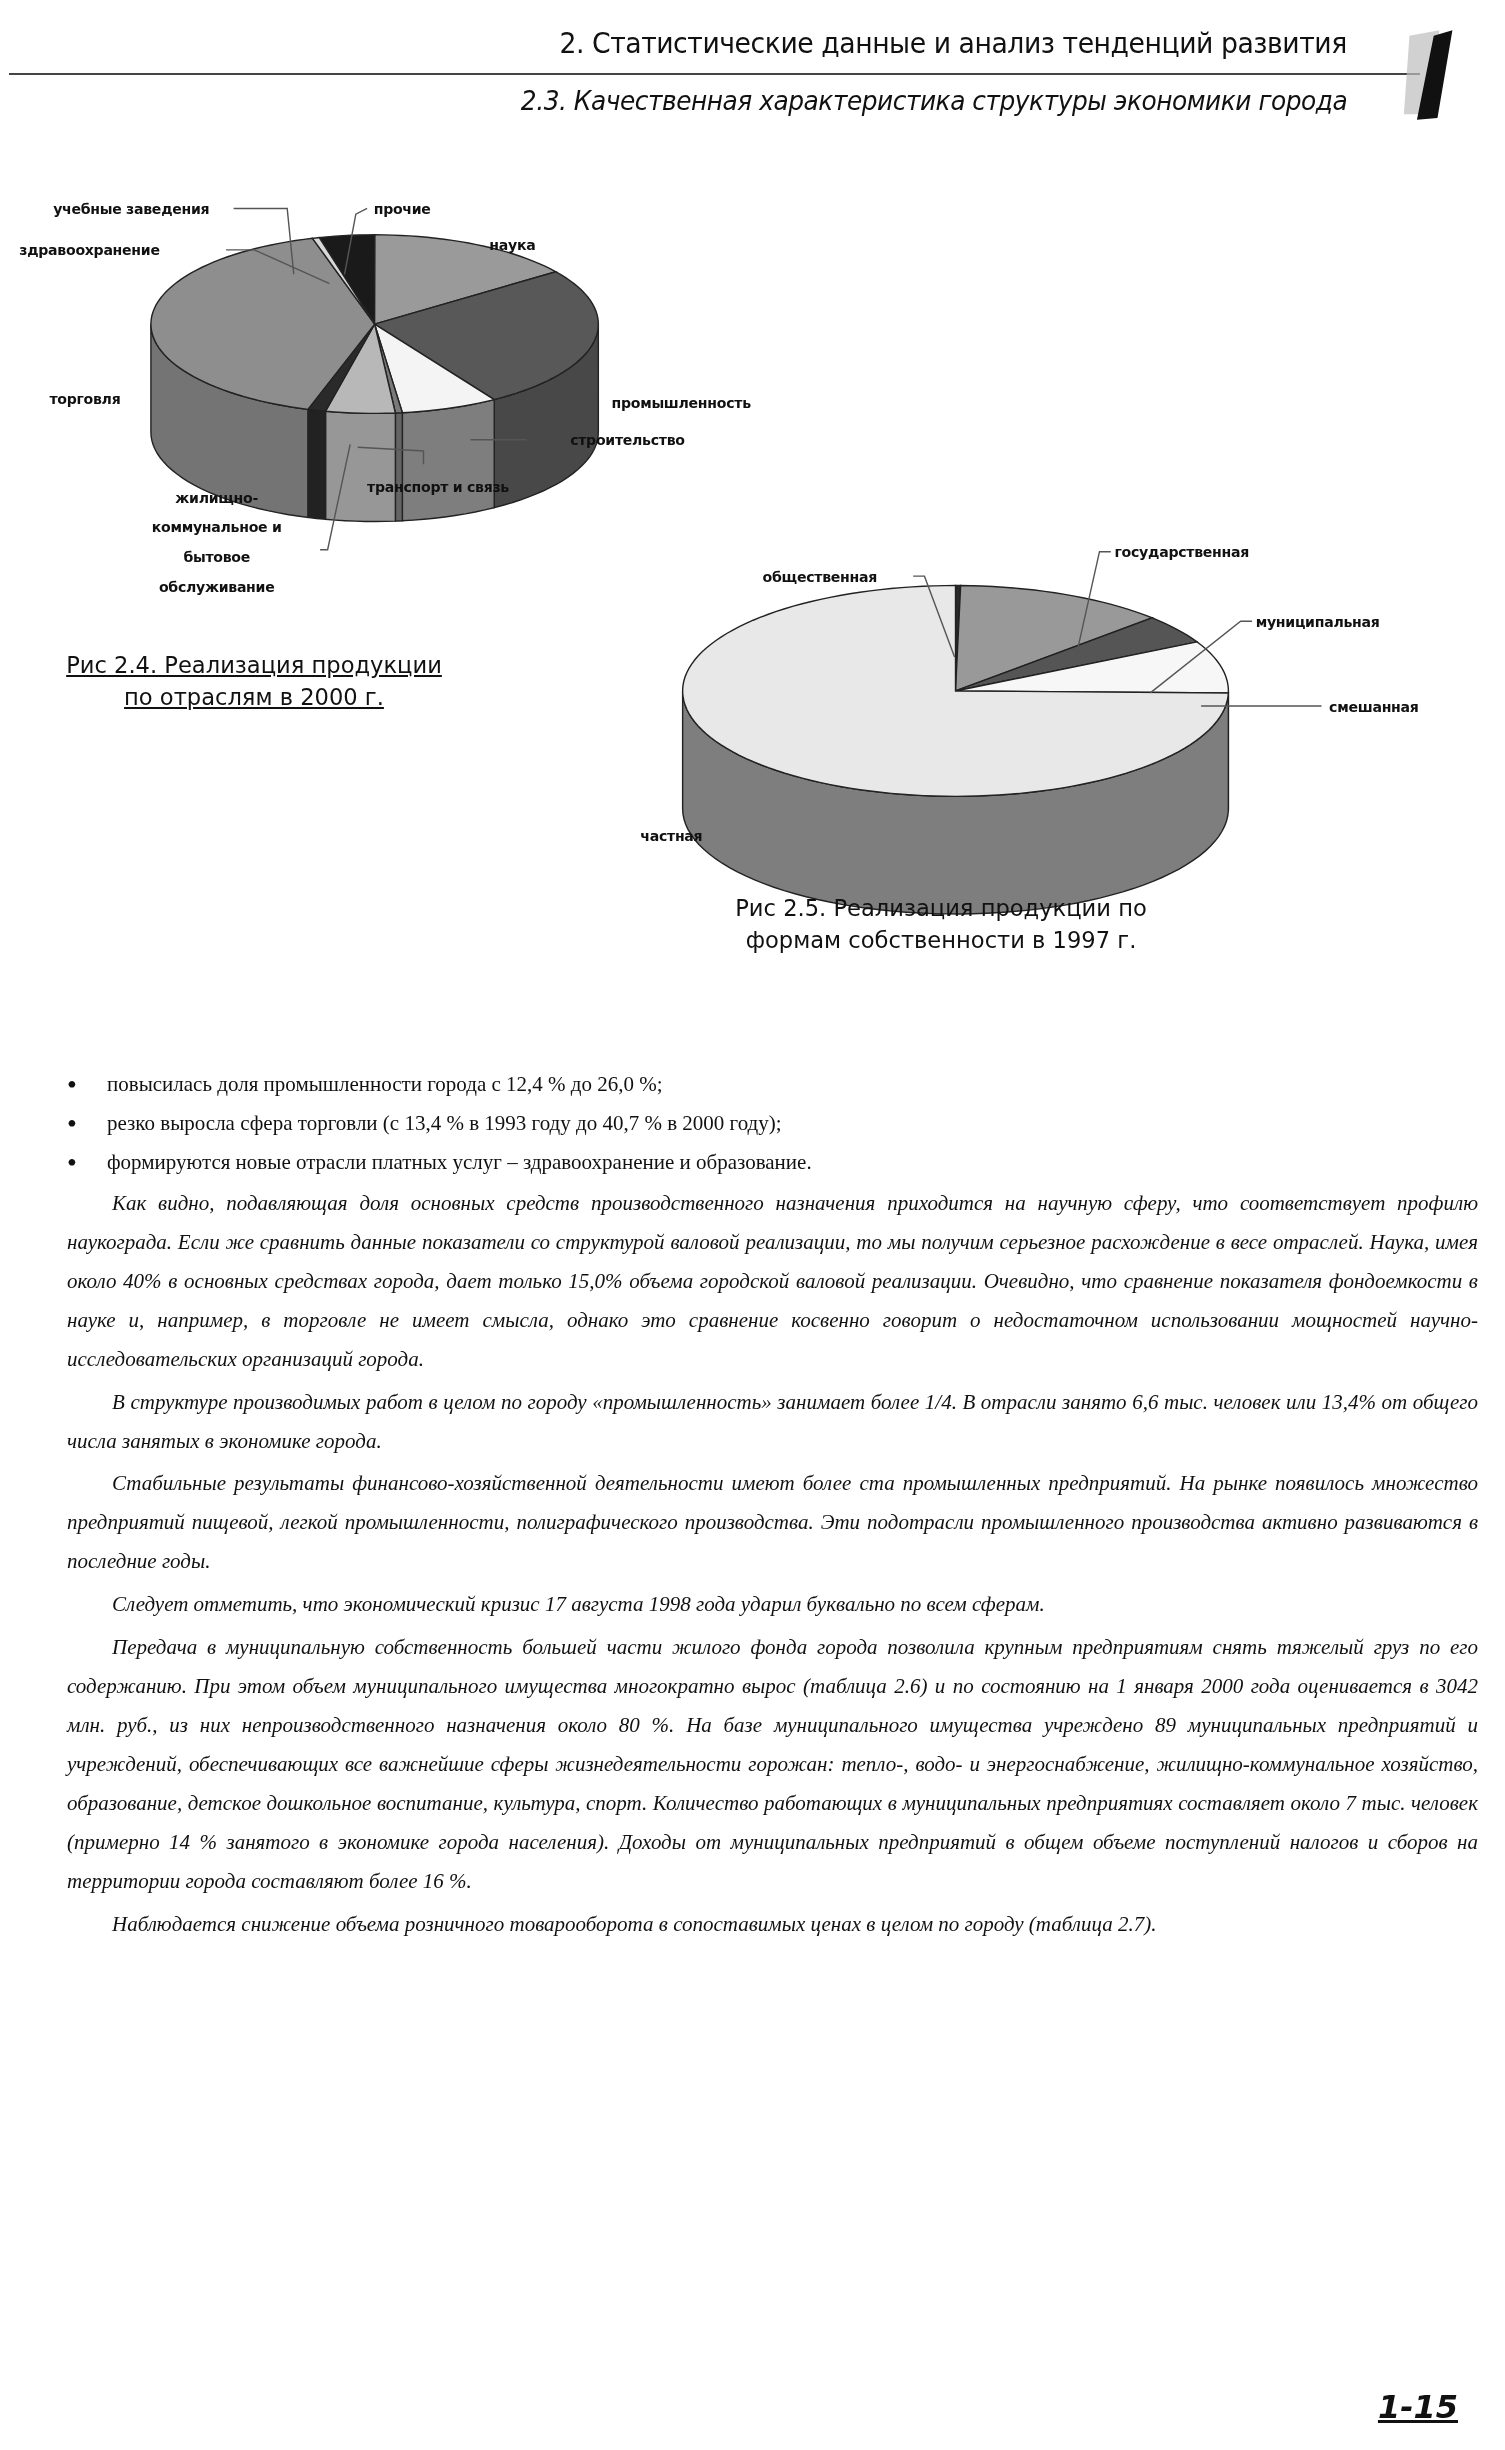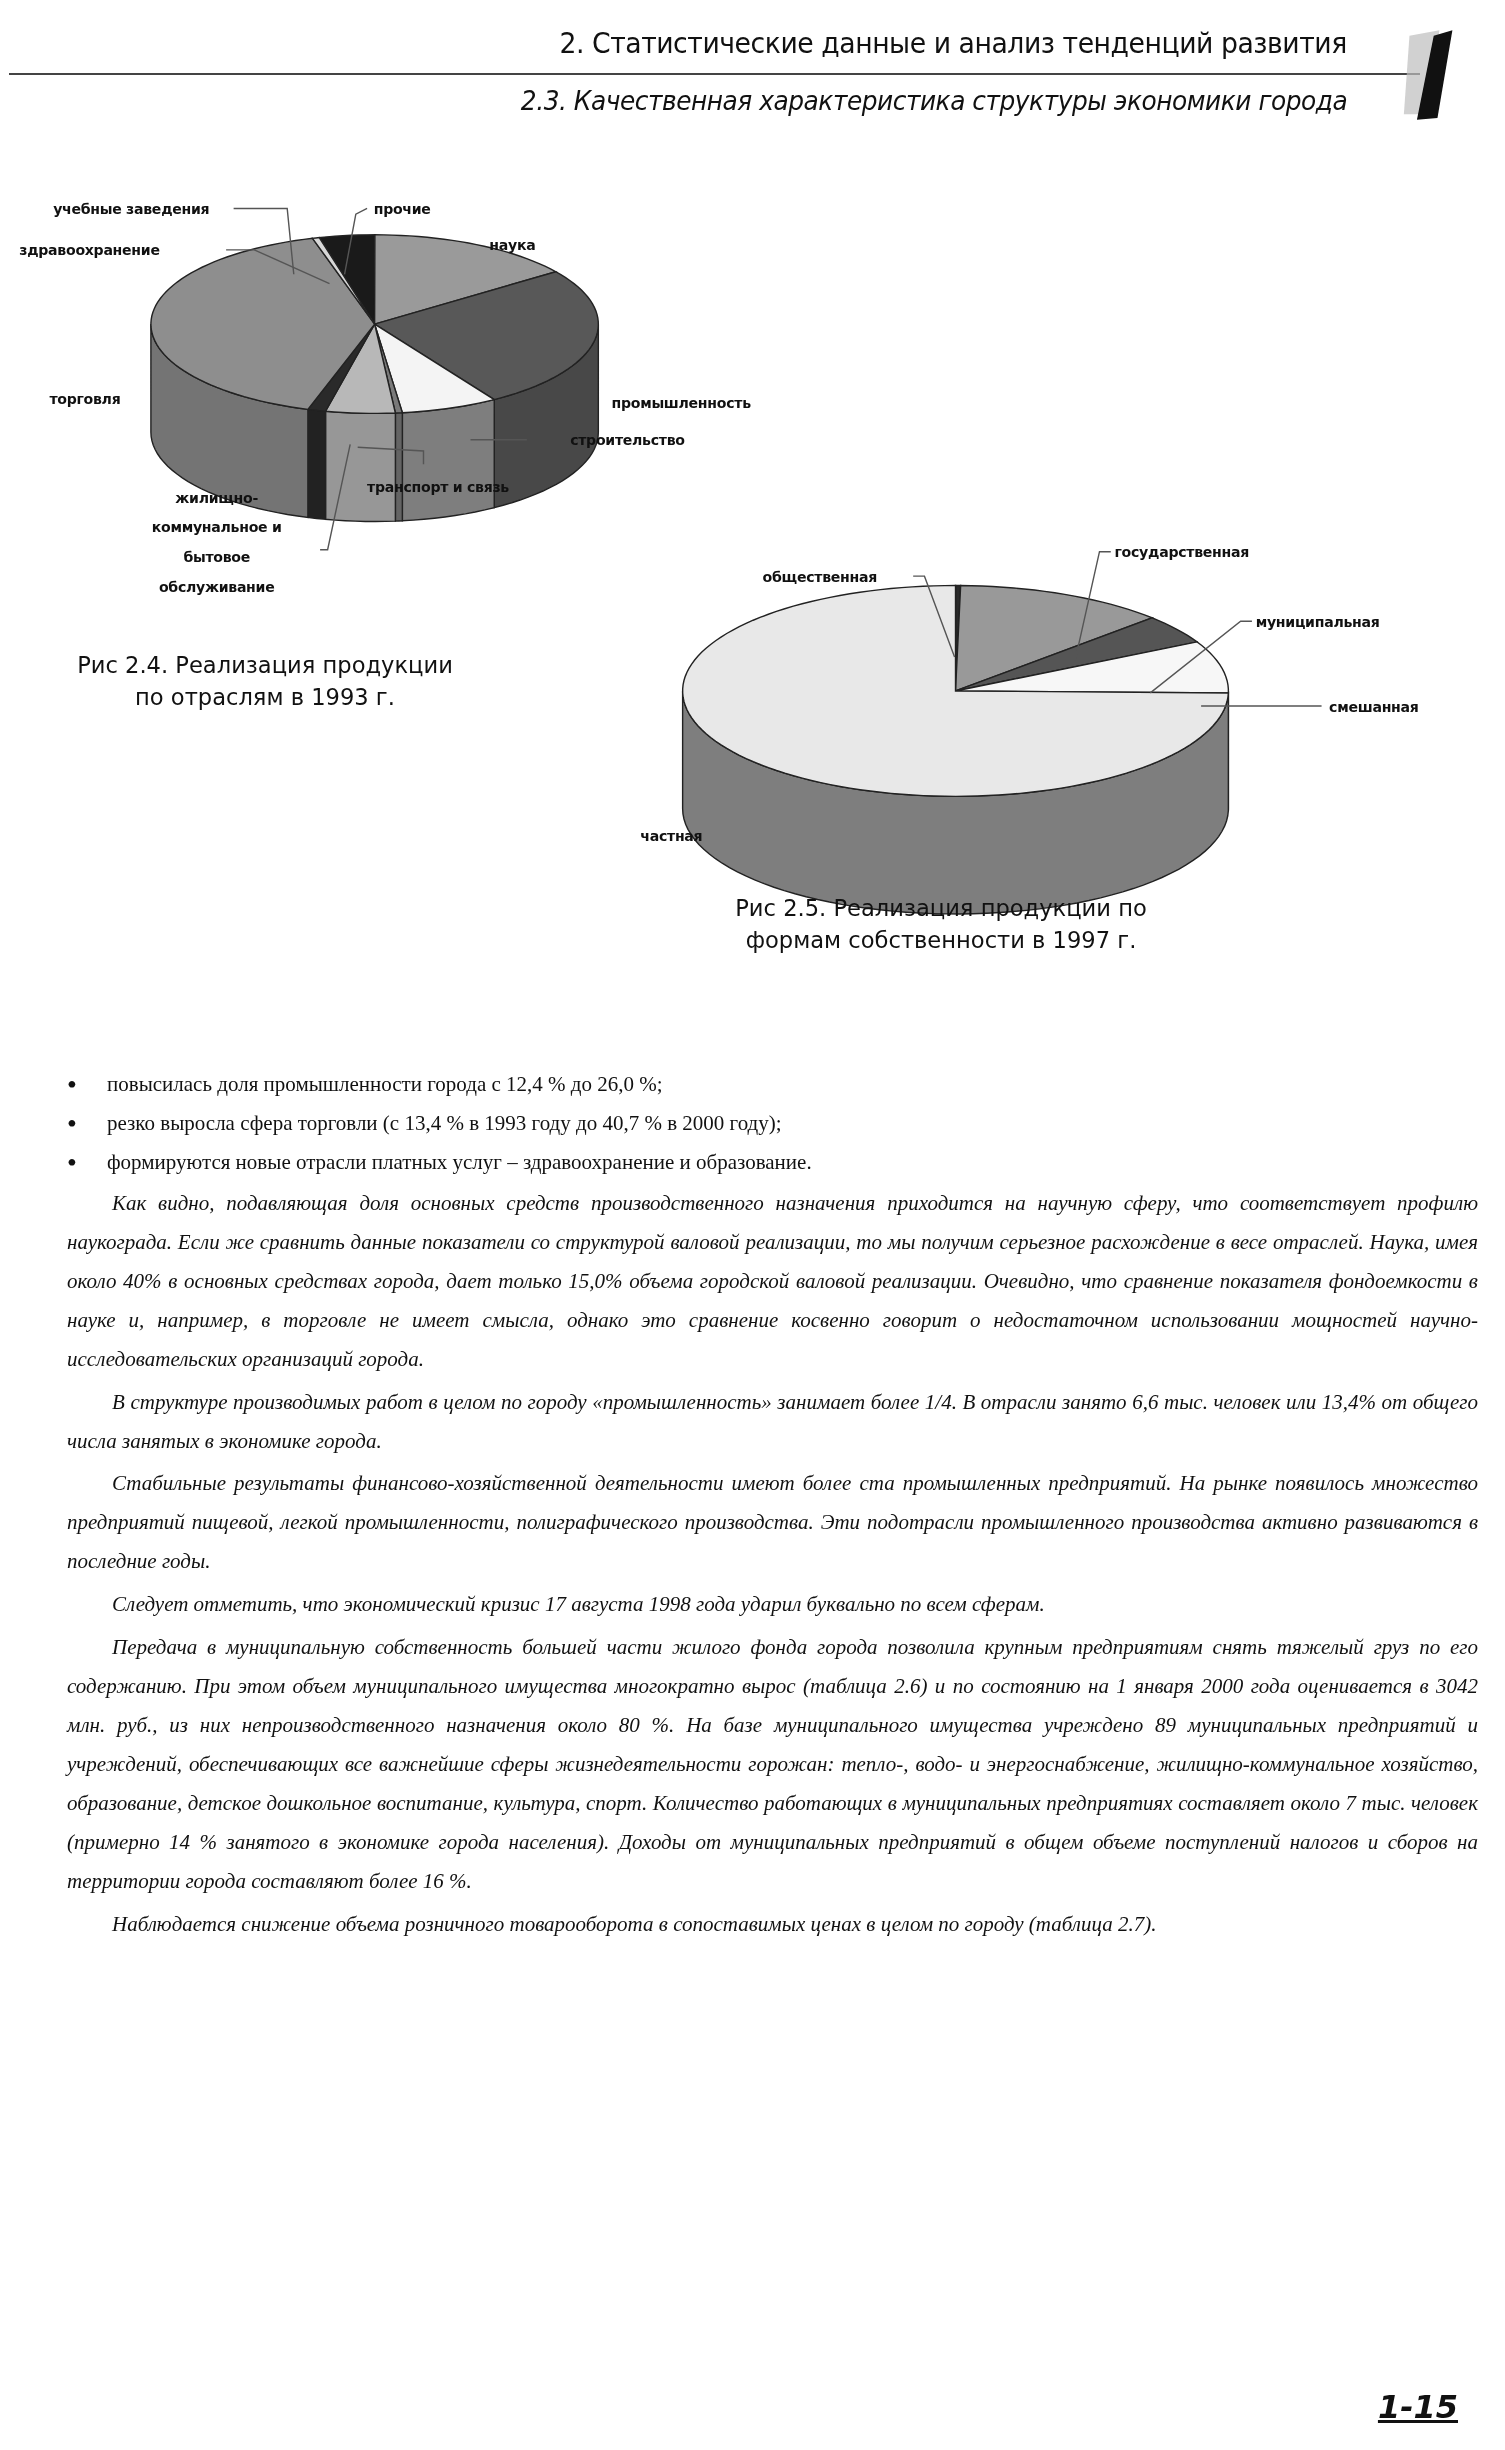--- a/index.html
+++ b/index.html
@@ -68,23 +68,23 @@
     <text class="lbl" x="520" y="86">наука</text>
     <text class="lbl" x="52" y="250">торговля</text>
     <text class="lbl" x="650" y="254">промышленность</text>
     <text class="lbl" x="606" y="294">строительство</text>
     <text class="lbl" x="390" y="344">транспорт и связь</text>
     <text class="lbl" x="230" y="355" text-anchor="middle">жилищно-</text>
     <text class="lbl" x="230" y="386" text-anchor="middle">коммунальное и</text>
     <text class="lbl" x="230" y="418" text-anchor="middle">бытовое</text>
     <text class="lbl" x="230" y="450" text-anchor="middle">обслуживание</text>
   </svg>
-  <div class="caption" style="left:39px;top:480px;width:452px;">
+  <div class="caption" style="left:28px;top:480px;width:452px;text-decoration:underline;">
     <div>Рис 2.4. Реализация продукции</div>
-    <div>по отраслям в 1993 г.</div>
+    <div>по отраслям в 2000 г.</div>
   </div>
 </div>
 
 <div class="fig" id="fig2" style="left:565px;top:527px;width:941px;height:452px;">
   <svg id="pie2" width="941" height="358" viewBox="0 0 1000 380">
     <g id="pie2-sides">
         <polygon points="705,174 704.9871202615955,175.05555950451213 704.9484821904346,176.1110252481257 704.9484821904346,301.1110252481257 704.9871202615955,300.05555950451213 705,299" fill="#7e7e7e" stroke="#222" stroke-width="1.5"></polygon>
         <polygon points="704.9484821904346,176.1110252481257 704.3215381091388,181.6567169308749 702.9838990283409,187.18360050666135 700.9388507504464,192.67809963220344 698.1914167714394,198.12671751400697 694.7483459410709,203.5160700621486 690.6180958848531,208.83291876721233 685.8108122285868,214.06420321961895 680.3383036764492,219.19707319146767 674.2140130038665,224.2189202020836 667.452984036421,229.11740848973244 660.0718246959079,233.88050531342336 652.0886662043172,238.49651051036554 643.5231185459494,242.95408523647373 634.3962222970735,247.24227981932302 624.7303969414493,251.35056065513535 614.5493857986762,255.26883608372648 603.8781977006454,258.9874811778547 592.7430455593633,262.49736138607733 581.1712819770495,265.789854971039 569.1913320566782,268.8568741880733 556.8326235780073,271.6908851520945 544.1255147106135,274.2849263439782 531.1012194414996,276.63262571097084 517.7917309004556,278.72821631912285 504.2297427715187,280.56655051929636 490.44856898357756,282.14311259194966 476.4820618773959,283.45402983963766 462.36452905007053,284.4960820999806 448.13064908118884,285.2667096557327 433.8153863476982,285.7640195225212 419.4539051367364,285.9867900988096 405.0814832673998,285.9344741666628 390.7334254336286,285.6072002359445 376.44497648107676,285.0057722286424 362.2512348309943,284.1316675040991 348.1870662637888,282.9870332299982 334.28701827405126,281.57468110801994 320.5852352074246,279.89808046712346 307.11537438777543,277.9613497414199 293.9105234406952,275.76924635357165 281.0031190164194,273.32715502856786 268.42486711181544,270.641074566582 256.20666518716047,267.7176031074037 244.37852626902503,264.56392192264104 232.9695052256968,261.1877777755066 222.00762739624238,257.59746389151917 211.51981974852384,253.8017995868646 201.53184473527705,249.810108604458 192.06823701072608,245.63219621092173 183.15224316318572,241.27832511073962 174.8057646116948,236.7591902367522 167.049303806948,232.08589247891743 159.90191386868125,227.26991141587087 153.38115178322118,222.3230771162674 147.5030352761661,217.2575410791731 142.2820034661359,212.08574638488852 137.73088139624303,206.82039712952644 133.86084853040973,201.47442721842586 130.68141129191724,196.0609685950576 128.20037971164476,190.59331898346505 126.42384824335886,185.0849092234793 125.3561807931801,179.5492702789449 125,174 125,299 125.3561807931801,304.5492702789449 126.42384824335886,310.08490922347926 128.20037971164476,315.59331898346505 130.68141129191724,321.0609685950576 133.86084853040973,326.47442721842583 137.73088139624303,331.82039712952644 142.2820034661359,337.0857463848885 147.5030352761661,342.2575410791731 153.38115178322118,347.3230771162674 159.90191386868125,352.26991141587087 167.049303806948,357.08589247891746 174.8057646116948,361.7591902367522 183.15224316318572,366.2783251107396 192.06823701072608,370.63219621092173 201.53184473527705,374.81010860445804 211.51981974852384,378.8017995868646 222.00762739624238,382.59746389151917 232.9695052256968,386.1877777755066 244.37852626902503,389.56392192264104 256.20666518716047,392.7176031074037 268.42486711181544,395.641074566582 281.0031190164194,398.32715502856786 293.9105234406952,400.76924635357165 307.11537438777543,402.9613497414199 320.5852352074246,404.89808046712346 334.28701827405126,406.57468110801994 348.1870662637888,407.9870332299982 362.2512348309943,409.1316675040991 376.44497648107676,410.0057722286424 390.7334254336286,410.6072002359445 405.0814832673998,410.9344741666628 419.4539051367364,410.9867900988096 433.8153863476982,410.7640195225212 448.13064908118884,410.2667096557327 462.36452905007053,409.4960820999806 476.4820618773959,408.45402983963766 490.44856898357756,407.14311259194966 504.2297427715187,405.56655051929636 517.7917309004556,403.72821631912285 531.1012194414996,401.63262571097084 544.1255147106135,399.2849263439782 556.8326235780073,396.6908851520945 569.1913320566782,393.8568741880733 581.1712819770495,390.789854971039 592.7430455593633,387.49736138607733 603.8781977006454,383.9874811778547 614.5493857986762,380.26883608372646 624.7303969414493,376.3505606551354 634.3962222970735,372.242279819323 643.5231185459494,367.9540852364737 652.0886662043172,363.4965105103655 660.0718246959079,358.8805053134233 667.452984036421,354.11740848973244 674.2140130038665,349.2189202020836 680.3383036764492,344.19707319146767 685.8108122285868,339.06420321961895 690.6180958848531,333.83291876721233 694.7483459410709,328.51607006214863 698.1914167714394,323.12671751400694 700.9388507504464,317.67809963220344 702.9838990283409,312.1836005066614 704.3215381091388,306.6567169308749 704.9484821904346,301.1110252481257" fill="#7e7e7e" stroke="#222" stroke-width="1.5"></polygon>
       </g>
     <g id="pie2-top">

